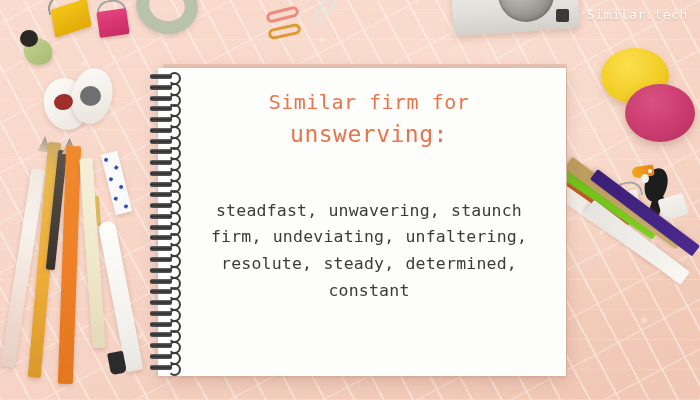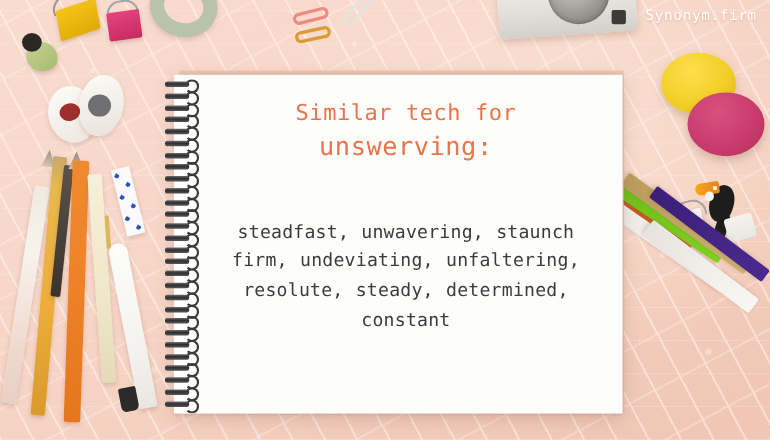--- a/index.html
+++ b/index.html
@@ -538,20 +538,20 @@
     <div class="ring"></div>
     <div class="ring"></div>
     <div class="ring"></div>
     <div class="ring"></div>
     <div class="ring"></div>
     <div class="ring"></div>
     <div class="ring"></div>
   </div>
 
   <div id="page-content">
-    <div id="heading-line1">Similar tech for</div>
+    <div id="heading-line1">Similar firm for</div>
     <div id="heading-word">unswerving:</div>
     <div id="synonym-list">steadfast, unwavering, staunch firm, undeviating, unfaltering, resolute, steady, determined, constant</div>
   </div>
 
-  <div id="brand">Synonym.firm</div>
+  <div id="brand">Similar.tech</div>
 
 </div>
 
 </body></html>

